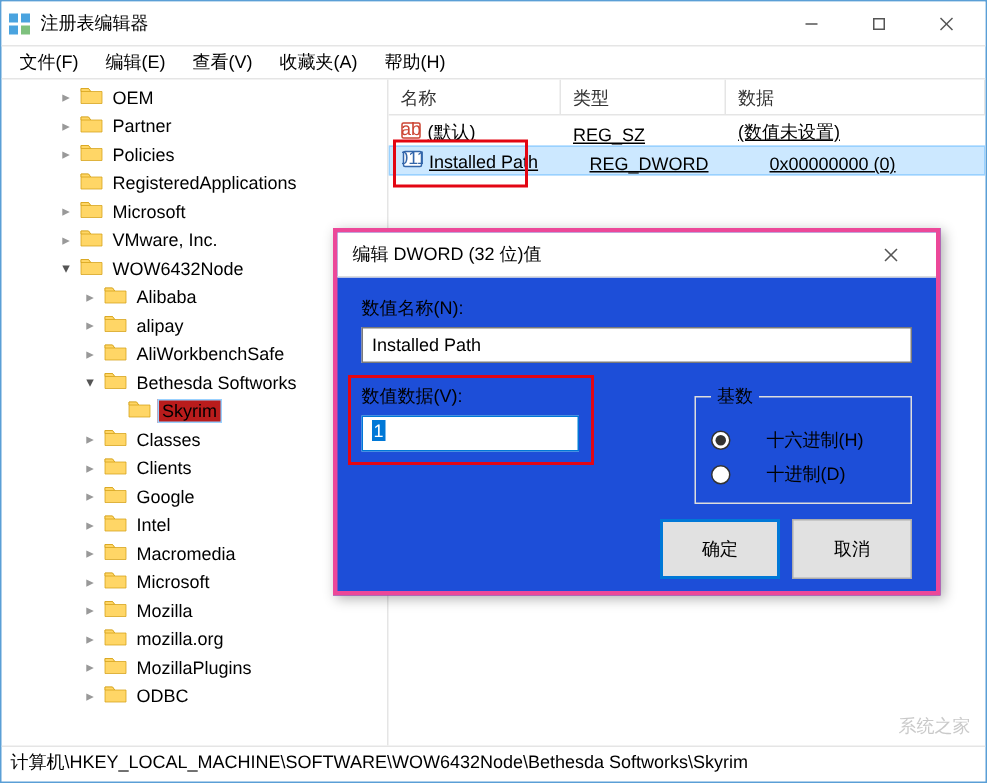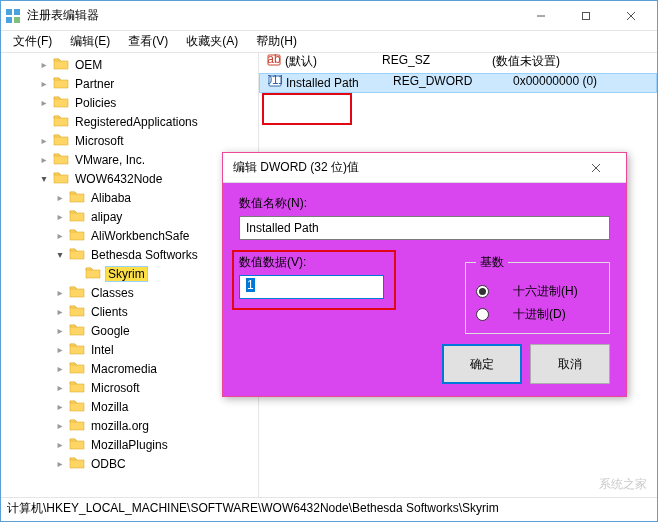--- a/index.html
+++ b/index.html
@@ -8,40 +8,40 @@
 .app-icon { width: 16px; height: 16px; margin-right: 6px; }
 .app-icon svg { width: 100%; height: 100%; }
 .title-text { flex: 1; font-size: 12px; color: #000; }
 .win-controls { display: flex; }
 .win-btn { width: 45px; height: 28px; display: flex; align-items: center; justify-content: center; color: #555; }
 .menubar { height: 22px; display: flex; align-items: center; padding: 0 4px; gap: 2px; border-bottom: 1px solid #e5e5e5; }
 .menu-item { padding: 2px 8px; color: #000; }
 .main { display: flex; height: 444px; }
 .tree-panel { width: 258px; border-right: 1px solid #e5e5e5; overflow: auto; padding: 2px 0; }
 .tree-item { display: flex; align-items: center; height: 19px; white-space: nowrap; padding-left: 4px; }
-.tree-item.selected .label { background: #fde047; border: 1px solid #99d1ff; padding: 0 2px; }
+.tree-item.selected .label { background: #b91c1c; border: 1px solid #99d1ff; padding: 0 2px; }
 .chev { width: 14px; height: 14px; display: flex; align-items: center; justify-content: center; color: #999; font-size: 10px; }
 .chev.open { color: #555; }
 .folder-icon { width: 16px; height: 14px; margin: 0 4px 0 2px; }
 .folder-svg { fill: #ffd666; stroke: #d4a017; stroke-width: 0.5; }
 .label { color: #000; padding: 1px 2px; }
 .spacer { display: inline-block; }
 .list-panel { flex: 1; overflow: hidden; }
 .list-header { display: flex; height: 24px; border-bottom: 1px solid #e5e5e5; }
 .list-header .col { padding: 4px 8px; border-right: 1px solid #e5e5e5; color: #333; }
-.list-row { display: flex; height: 20px; align-items: flex-start; }
+.list-row { display: flex; height: 20px; align-items: flex-end; text-decoration: underline; }
 .list-row.selected { background: #cce8ff; border: 1px solid #99d1ff; gap: 10px; }
 .list-row .cell { padding: 0 8px; display: flex; align-items: center; gap: 4px; }
 .col-name { width: 115px; }
 .col-type { width: 110px; }
 .col-data { flex: 1; }
 .reg-icon { width: 14px; height: 14px; }
 .redbox { border: 2px solid #e30613; position: absolute; pointer-events: none; }
 .statusbar { height: 22px; border-top: 1px solid #e5e5e5; padding: 2px 6px; display: flex; align-items: center; color: #000; overflow: hidden; white-space: nowrap; }
-.dialog { position: absolute; left: 221px; top: 151px; width: 405px; height: 245px; background: #d946ef; border: 1px solid #ec4899; box-shadow: 2px 2px 8px rgba(0,0,0,0.3); }
+.dialog { position: absolute; left: 221px; top: 151px; width: 405px; height: 245px; background: #1d4ed8; border: 3px solid #ec4899; box-shadow: 2px 2px 8px rgba(0,0,0,0.3); }
 .dlg-title { height: 30px; background: #fff; display: flex; align-items: center; padding: 0 10px; border-bottom: 1px solid #ddd; }
 .dlg-title-text { flex: 1; }
 .dlg-close { width: 40px; height: 28px; display: flex; align-items: center; justify-content: center; }
 .dlg-body { padding: 12px 16px 10px; }
 .field-label { margin-bottom: 4px; color: #000; }
 .field-input { width: 100%; height: 24px; border: 1px solid #7a7a7a; background: #fff; padding: 2px 6px; font-size: 12px; }
 .row2 { display: flex; margin-top: 14px; gap: 30px; align-items: flex-start; }
 .left-col { flex: 1; }
 .value-input { width: 145px; height: 24px; border: 1px solid #0078d7; background: #fff; padding: 2px 6px; }
 .value-input .sel { background: #0078d7; color: #fff; padding: 0 1px; }
@@ -291,20 +291,25 @@
         <span class="spacer" style="width:48px"></span>
         <span class="chev">▸</span>
         <span><svg class="folder-icon" viewBox="0 0 16 14">
             <path class="folder-svg" d="M1 3 h5 l1.5 2 H15 v8 H1 z"></path>
             <path class="folder-svg" d="M1 3 h5 l1.5 2 H1 z" fill="#ffe39b"></path>
           </svg></span>
         <span class="label">ODBC</span>
       </div>
     </div>
   <div class="list-panel">
+    <div class="list-header">
+      <div class="col col-name">名称</div>
+      <div class="col col-type">类型</div>
+      <div class="col col-data">数据</div>
+    </div>
     <div id="list-rows">
         <div class="list-row">
           <div class="cell col-name">
             <span><svg class="reg-icon" viewBox="0 0 14 14">
                 <rect x="1" y="2" width="12" height="10" rx="1" fill="#fff" stroke="#c43"></rect>
                 <text x="7" y="10" text-anchor="middle" font-size="7" fill="#c43">ab</text>
               </svg></span>
             <span>(默认)</span>
           </div>
           <div class="cell col-type">REG_SZ</div>

